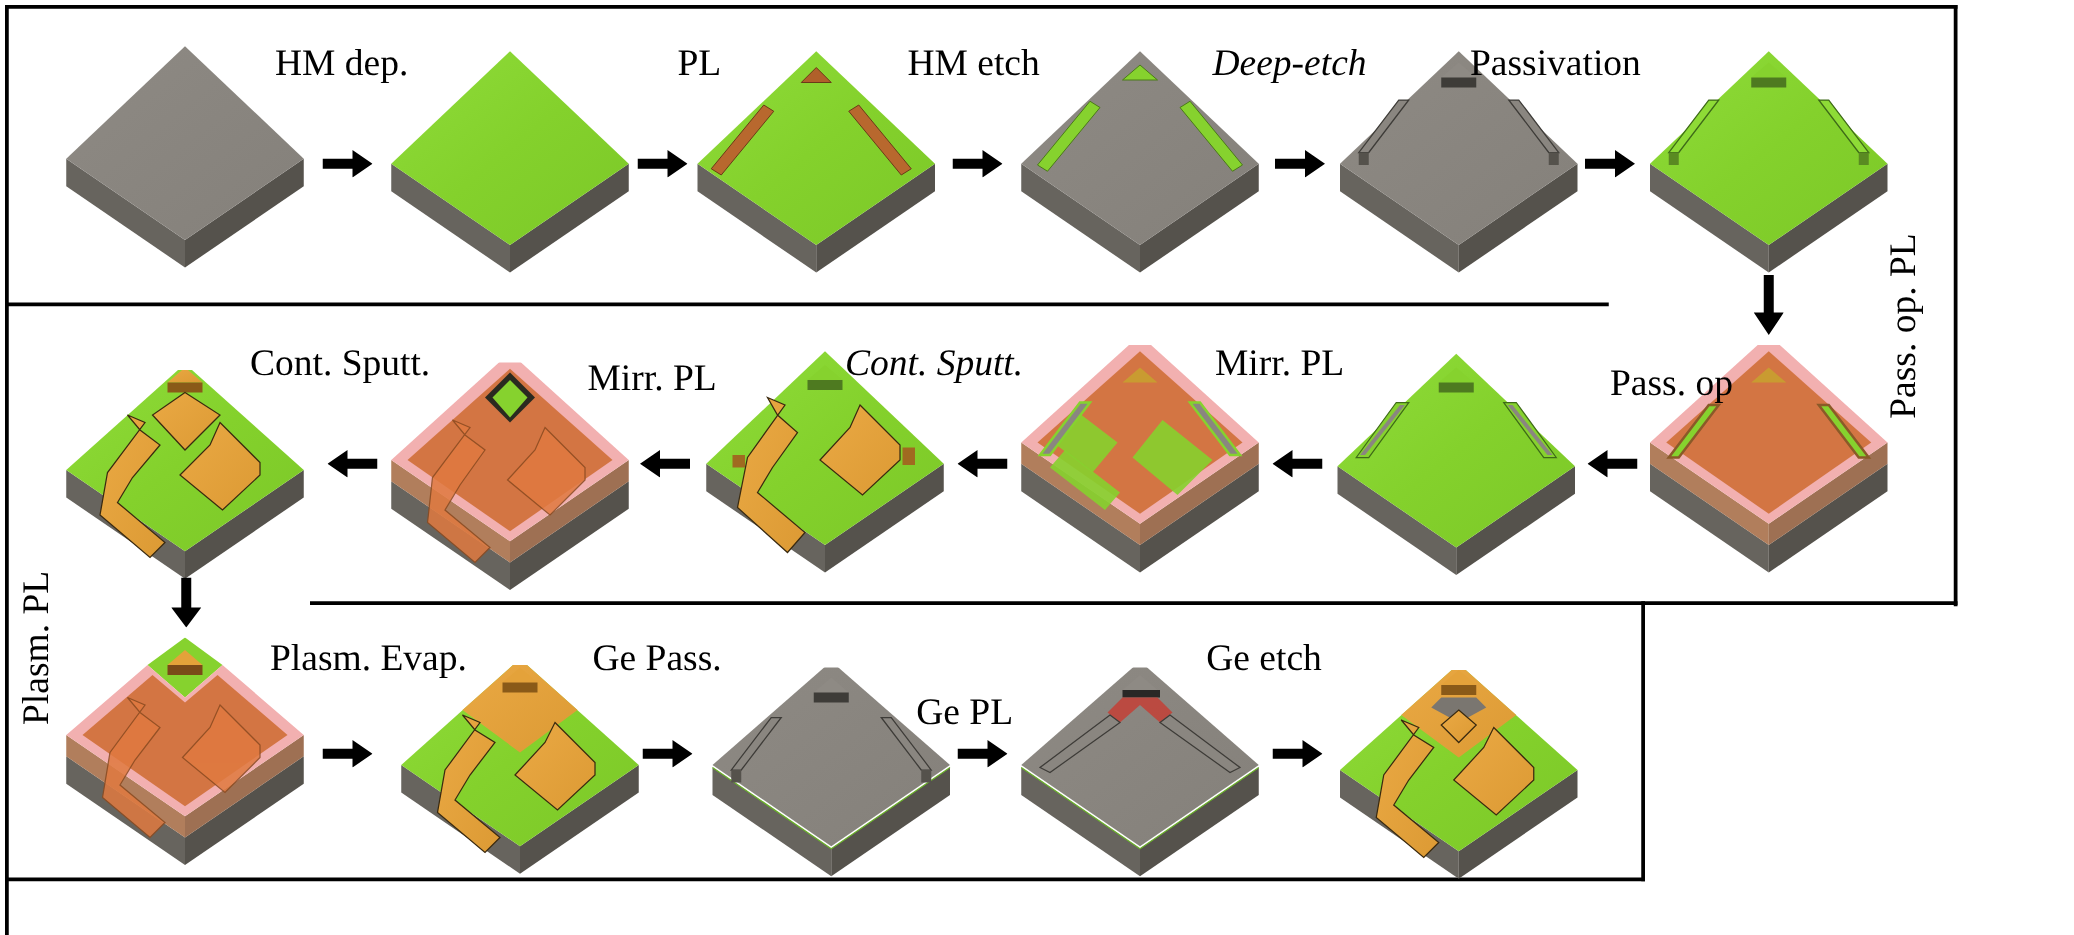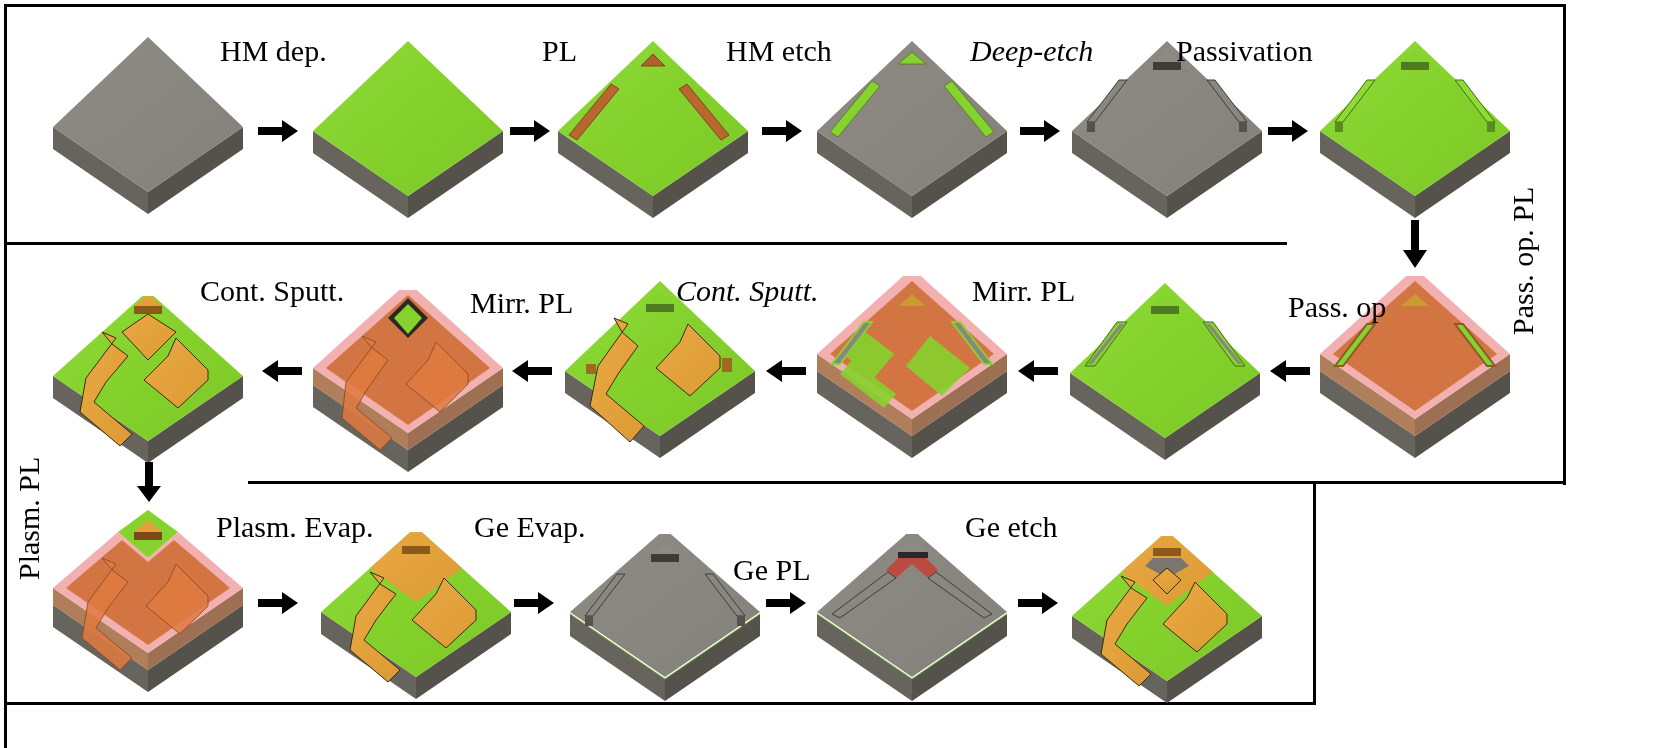--- a/index.html
+++ b/index.html
@@ -295,21 +295,21 @@
     <polygon points="5,80 100,145 100,167 5,102" fill="#67645e"></polygon>
     <polygon points="195,80 100,145 100,167 195,102" fill="#55524c"></polygon>
     <polygon points="100,-5 195,80 100,145 5,80" fill="url(#gGreen)"></polygon>
     <polygon points="100,-5 146,36 100,70 54,36" fill="url(#gOrange)"></polygon>
     <polygon points="86,14 114,14 100,2" fill="#e4a23a"></polygon>
     <rect x="86" y="14" width="28" height="8" fill="#8a5a18"></rect>
     <polygon points="54,40 68,46 40,84 34,118 72,150 84,138 48,108 60,88 80,62 64,52" fill="url(#gOrange)" stroke="#3a2a10" stroke-width="1"></polygon>
     <polygon points="128,46 160,78 160,88 130,116 96,88 120,62" fill="url(#gOrange)" stroke="#3a2a10" stroke-width="1"></polygon>
   </svg>
 </div>
-<div class="label" style="left:474px;top:512px;">Ge Evap.</div>
+<div class="label" style="left:474px;top:512px;">Ge Pass.</div>
 <div class="arrow" style="left:514px;top:592px;">
   <svg width="40" height="22" viewBox="0 0 40 22">
       <polygon points="0,7 24,7 24,0 40,11 24,22 24,15 0,15" fill="#000"></polygon>
     </svg>
 </div>
 
 <div class="tile" style="left:565px;top:534px;">
   <svg width="200" height="190" viewBox="0 0 200 190">
     <polygon points="5,80 100,145 100,167 5,102" fill="#67645e"></polygon>
     <polygon points="195,80 100,145 100,167 195,102" fill="#55524c"></polygon>

